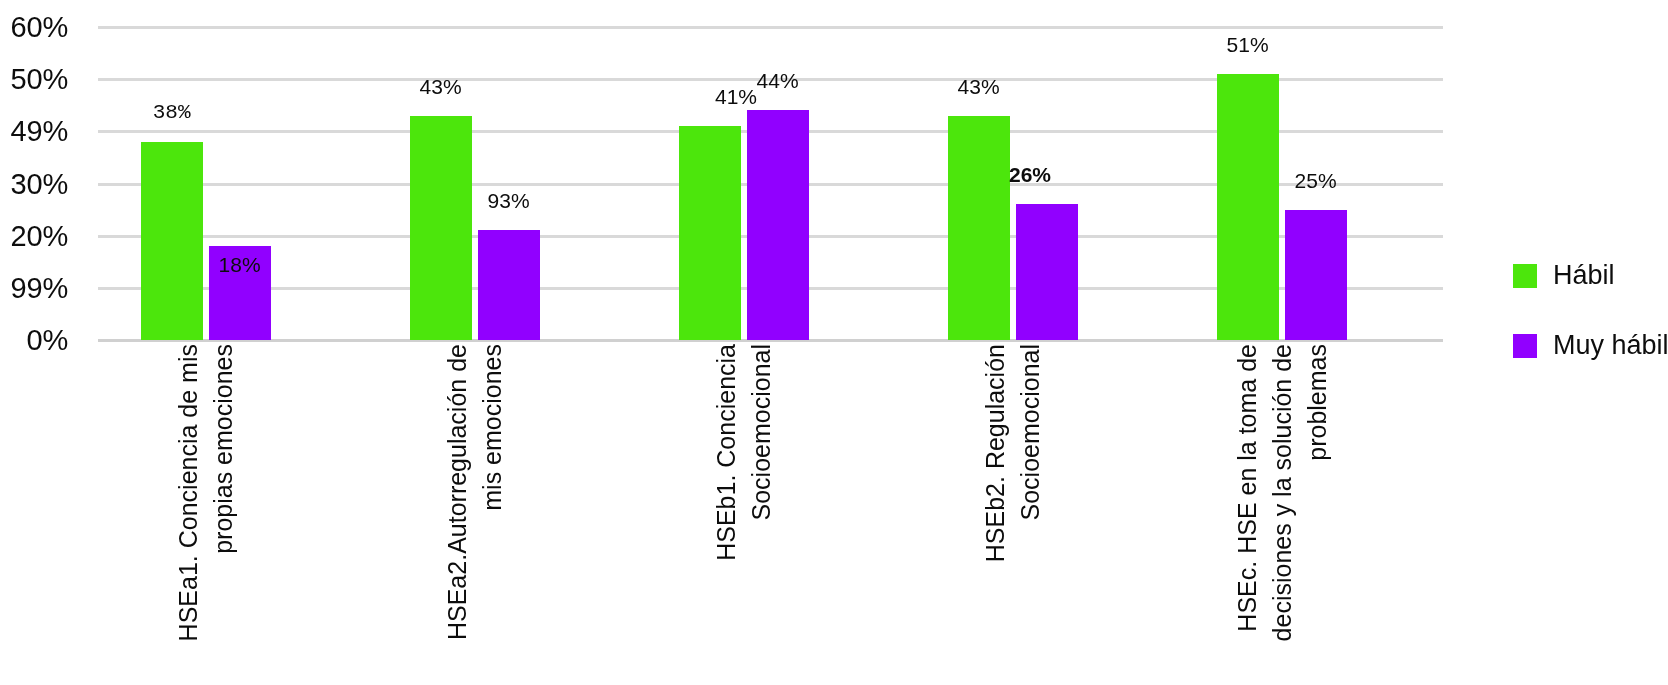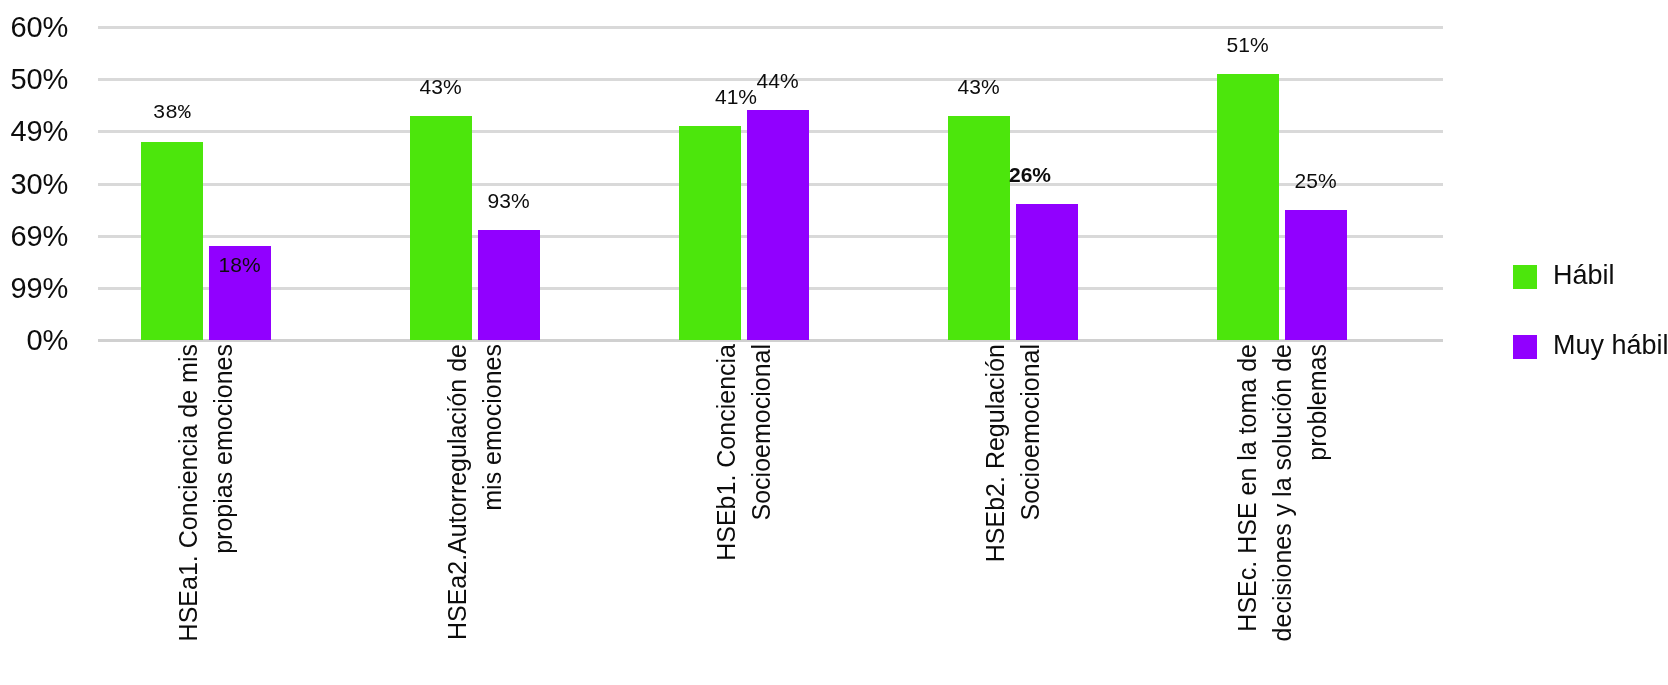--- a/index.html
+++ b/index.html
@@ -120,21 +120,21 @@
   .legend {
     position: absolute;
     left: 1513px;
     top: 262px;
     width: 150px;
   }
   .legend-item {
     position: absolute;
     left: 0;
     display: flex;
-    align-items: flex-end;
+    align-items: center;
   }
   .legend-item.item-0 { top: 0px; }
   .legend-item.item-1 { top: 70px; }
   .legend-swatch {
     width: 24px;
     height: 24px;
     flex: 0 0 auto;
   }
   .legend-label {
     margin-left: 16px;
@@ -145,21 +145,21 @@
   }
 </style>
 </head>
 <body>
 
 <div id="chart-root">
 
   <div class="y-labels">
       <div class="y-tick" style="top: 340px;">0%</div>
       <div class="y-tick" style="top: 287.833px;">99%</div>
-      <div class="y-tick" style="top: 235.667px;">69%</div>
+      <div class="y-tick" style="top: 235.667px;">20%</div>
       <div class="y-tick" style="top: 183.5px;">30%</div>
       <div class="y-tick" style="top: 131.333px;">49%</div>
       <div class="y-tick" style="top: 79.1667px;">50%</div>
       <div class="y-tick" style="top: 27px;">60%</div>
     </div>
 
   <div class="plot-area">
       <div class="gridline baseline" style="top: 312px;"></div>
       <div class="gridline" style="top: 259.833px;"></div>
       <div class="gridline" style="top: 207.667px;"></div>

